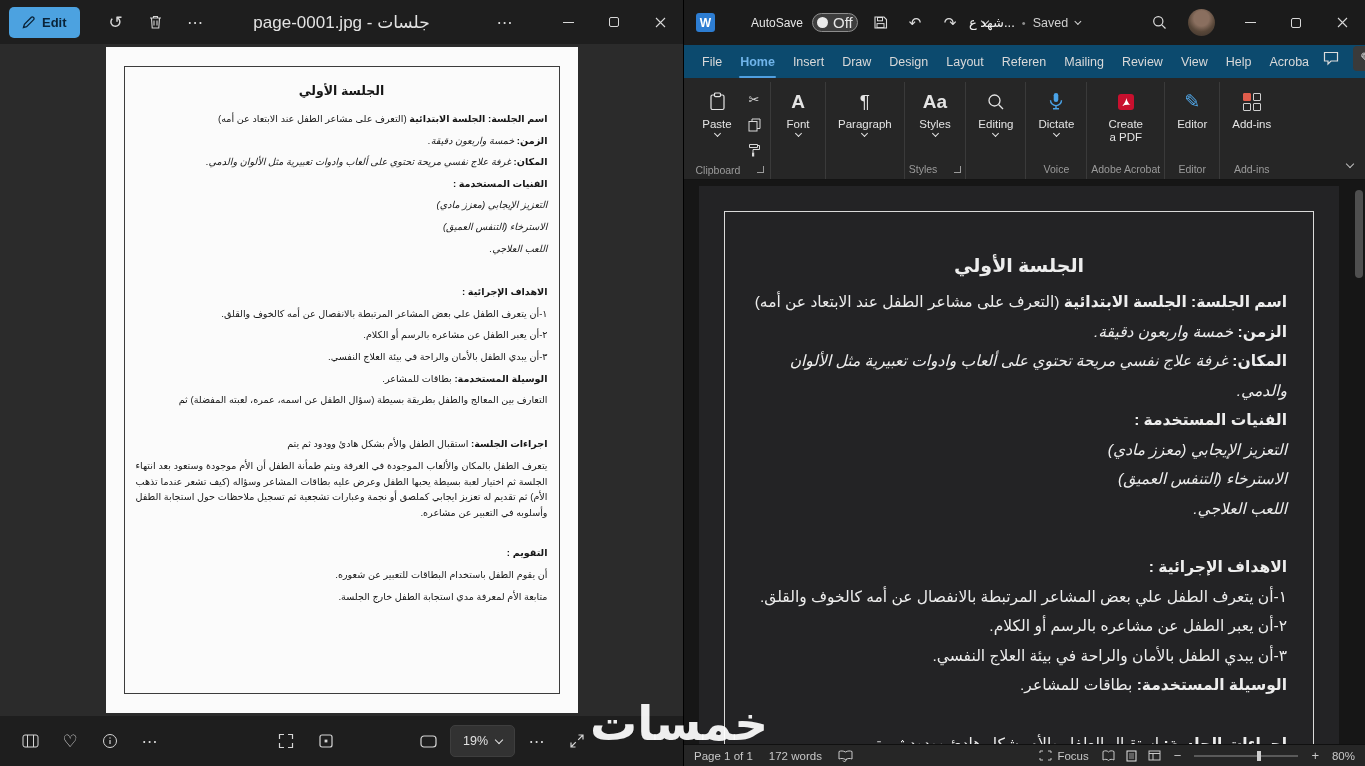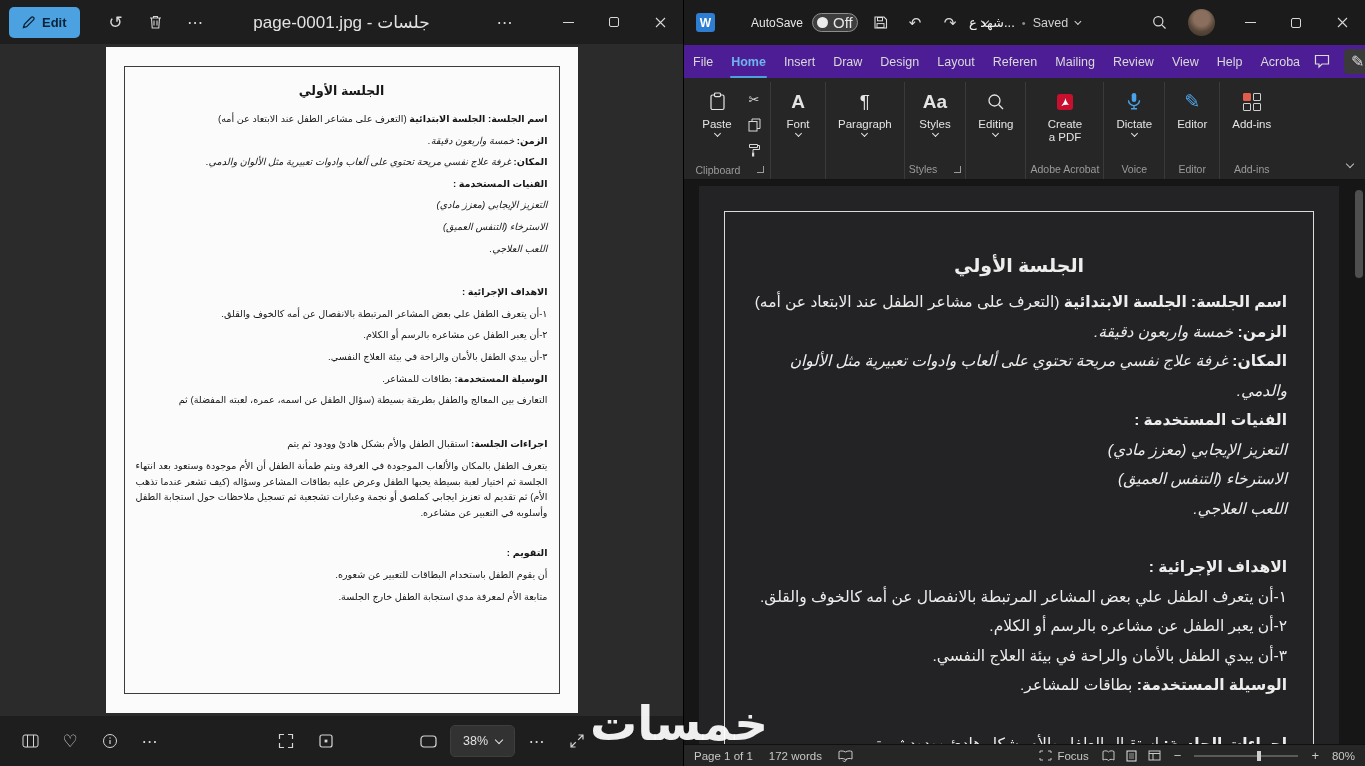--- a/index.html
+++ b/index.html
@@ -44,21 +44,21 @@
 .toggle{width:46px;height:19px;border-radius:10px;background:#3d3d3d;border:1px solid #8d8d8d;display:flex;align-items:center;padding:0 4px;gap:5px;}
 .knob{width:11px;height:11px;border-radius:50%;background:#ebebeb;}
 .toggle-state{color:#e6e6e6;font-size:15px;}
 .tb-icon{width:26px;height:26px;display:flex;align-items:center;justify-content:center;color:#dcdcdc;font-size:15px;border-radius:4px;}
 .doc-name-cluster{position:absolute;left:50%;transform:translateX(-50%);display:flex;align-items:center;gap:7px;color:#f0f0f0;font-size:13px;white-space:nowrap;}
 .saved-dot{color:#8f8f8f;font-size:11px;}
 .saved-label{color:#cfcfcf;font-size:12.5px;}
 .w-right{margin-left:auto;display:flex;align-items:center;height:100%;}
 .avatar{width:27px;height:27px;border-radius:50%;background:radial-gradient(circle at 50% 35%,#8a6f5f 0 34%,#584739 60%,#39302a 100%);margin:0 12px 0 16px;flex-shrink:0;}
 
-.w-tabs{height:33px;background:#4c1d95;display:flex;align-items:center;padding-left:0;flex-shrink:0;}
+.w-tabs{height:33px;background:#0c4a6e;display:flex;align-items:flex-start;padding-left:9px;flex-shrink:0;}
 .wtab{padding:0 9px;font-size:12.5px;color:#d9d9d9;height:100%;display:flex;align-items:center;position:relative;cursor:pointer;}
 .wtab.active{color:#6fb4ea;font-weight:700;}
 .wtab.active::after{content:"";position:absolute;left:8px;right:8px;bottom:0;height:2.5px;background:#4f9fe0;border-radius:2px;}
 .w-tabs-right{margin-left:auto;display:flex;align-items:center;gap:9px;padding-right:8px;}
 .pen-btn{display:flex;align-items:center;gap:5px;background:#3a3a3a;border-radius:4px;padding:3px 7px;color:#ddd;}
 
 .w-ribbon{height:102px;background:#262626;display:flex;align-items:stretch;padding:4px 4px 0 6px;flex-shrink:0;border-bottom:1px solid #141414;position:relative;}
 .rgroup{display:flex;flex-direction:column;align-items:center;padding:0 4px;border-right:1px solid #3a3a3a;}
 .rgroup-row{display:flex;flex:1;align-items:flex-start;gap:2px;}
 .rgroup-label{height:20px;display:flex;align-items:center;gap:17px;color:#9b9b9b;font-size:10.5px;white-space:nowrap;}
@@ -198,21 +198,21 @@
             <rect x="2" y="2" width="12" height="12" rx="2" stroke="#d6d6d6" fill="none" stroke-width="1.2"></rect>
             <rect x="6.6" y="6.6" width="2.8" height="2.8" fill="#d6d6d6"></rect>
           </svg>
       </span>
       <span class="pv-icon" style="margin-left:62px;">
         <svg width="17" height="13" viewBox="0 0 17 13">
             <rect x="1" y="1" width="15" height="11" rx="3" stroke="#d6d6d6" fill="none" stroke-width="1.2"></rect>
           </svg>
       </span>
       <span class="zoom-btn">
-        <span>38%</span>
+        <span>19%</span>
         <span class="chev"></span>
       </span>
       <span class="pv-icon">
           <span class="dots">⋯</span>
         </span>
       <span class="pv-icon">
         <svg width="16" height="16" viewBox="0 0 16 16">
             <path d="M9.5 2H14v4.5M6.5 14H2V9.5M14 2L9.2 6.8M2 14l4.8-4.8" stroke="#d6d6d6" fill="none" stroke-width="1.2"></path>
           </svg>
       </span>
@@ -382,51 +382,51 @@
             <span class="chev sm"></span>
           </div>
         </div>
         <div class="rgroup-label"></div>
       </div>
 
       <div class="rgroup">
         <div class="rgroup-row">
           <div class="rb-big">
             <span class="ric">
+              <svg width="16" height="19" viewBox="0 0 16 19">
+                  <rect x="5.7" y="1" width="4.6" height="9" rx="2.3" fill="#4aa3e8"></rect>
+                  <path d="M2.5 8.2a5.5 5.5 0 0011 0M8 13.7v3M5 16.7h6" stroke="#4aa3e8" fill="none" stroke-width="1.4"></path>
+                </svg>
+            </span>
+            <span>Dictate</span>
+            <span class="chev sm"></span>
+          </div>
+        </div>
+        <div class="rgroup-label">
+          <span>Voice</span>
+        </div>
+      </div>
+
+      <div class="rgroup">
+        <div class="rgroup-row">
+          <div class="rb-big">
+            <span class="ric">
               <svg width="18" height="18" viewBox="0 0 18 18">
                   <rect x="1" y="1" width="16" height="16" rx="3" fill="#c8102e"></rect>
                   <path d="M5 13c2-1.5 4-5 4.4-8 .8 3.5 2.2 5.8 4 7-2.5-.5-5.5-.3-8.4 1z" fill="#fff"></path>
                 </svg>
             </span>
             <span class="two-line">
               <span>Create</span><br>
               <span>a PDF</span>
             </span>
           </div>
         </div>
         <div class="rgroup-label">
           <span>Adobe Acrobat</span>
-        </div>
-      </div>
-
-      <div class="rgroup">
-        <div class="rgroup-row">
-          <div class="rb-big">
-            <span class="ric">
-              <svg width="16" height="19" viewBox="0 0 16 19">
-                  <rect x="5.7" y="1" width="4.6" height="9" rx="2.3" fill="#4aa3e8"></rect>
-                  <path d="M2.5 8.2a5.5 5.5 0 0011 0M8 13.7v3M5 16.7h6" stroke="#4aa3e8" fill="none" stroke-width="1.4"></path>
-                </svg>
-            </span>
-            <span>Dictate</span>
-            <span class="chev sm"></span>
-          </div>
-        </div>
-        <div class="rgroup-label">
-          <span>Voice</span>
         </div>
       </div>
 
       <div class="rgroup">
         <div class="rgroup-row">
           <div class="rb-big">
             <span class="ric editor-pencil">✎</span>
             <span>Editor</span>
           </div>
         </div>

